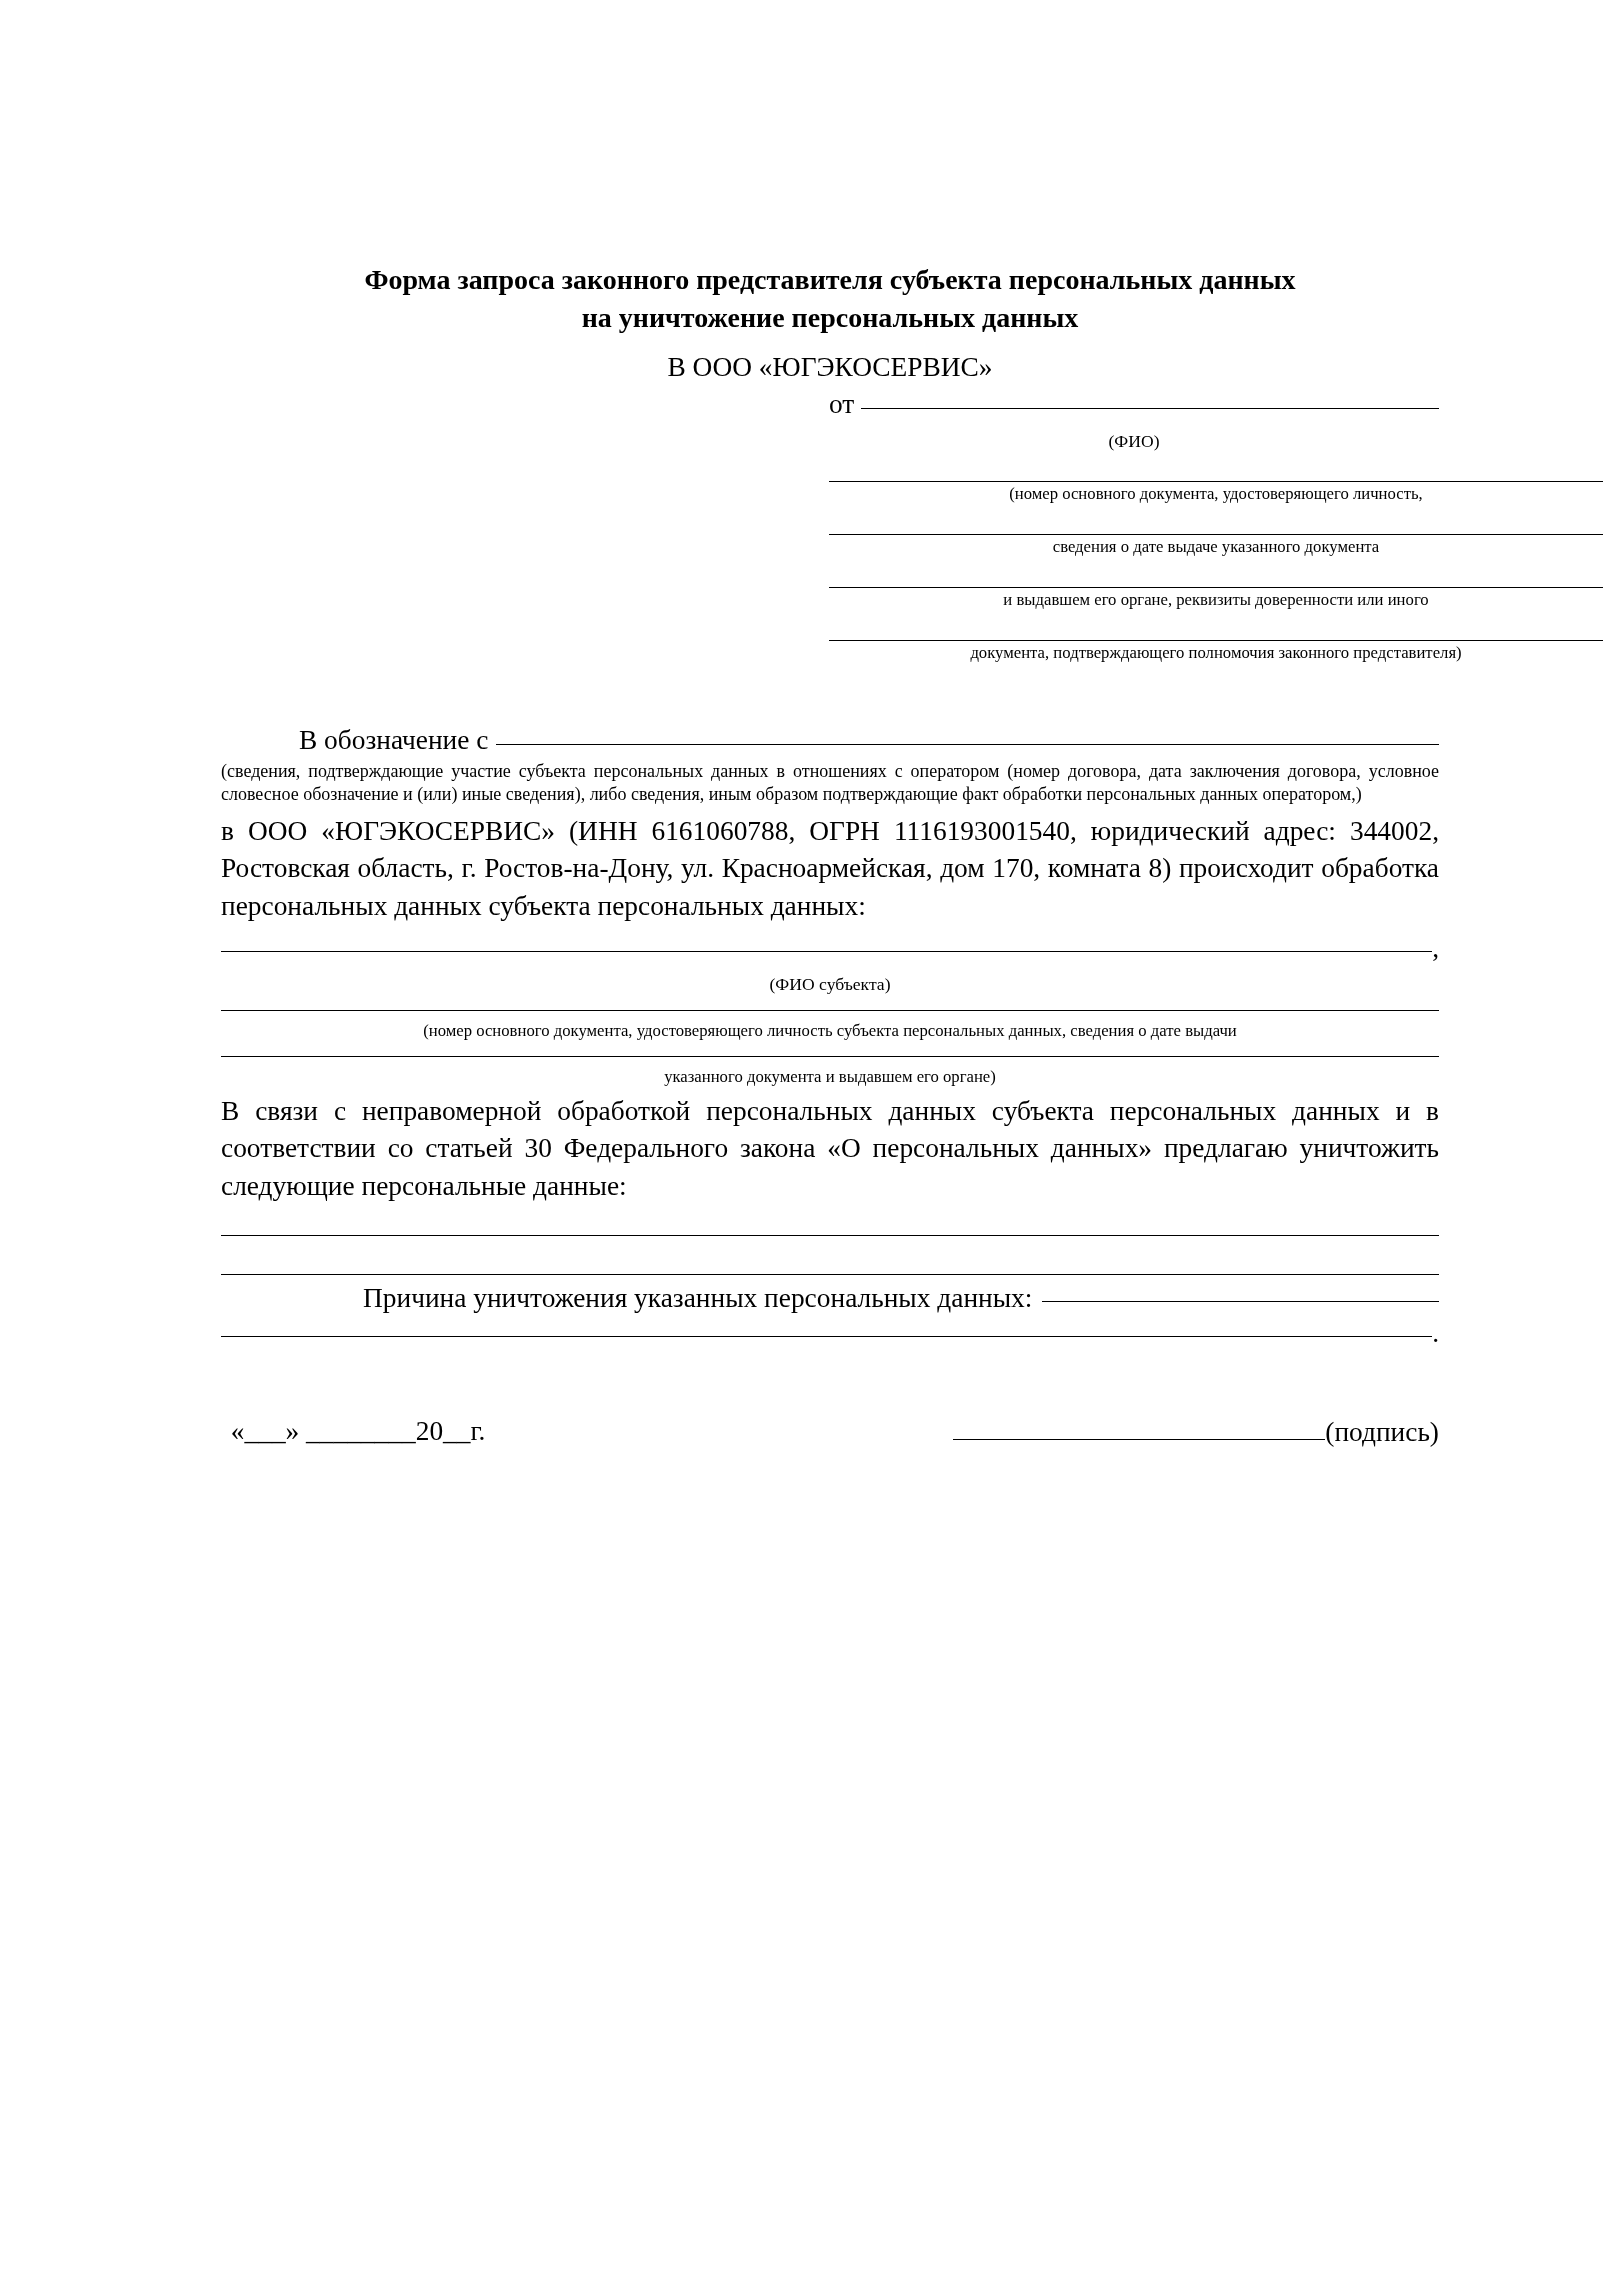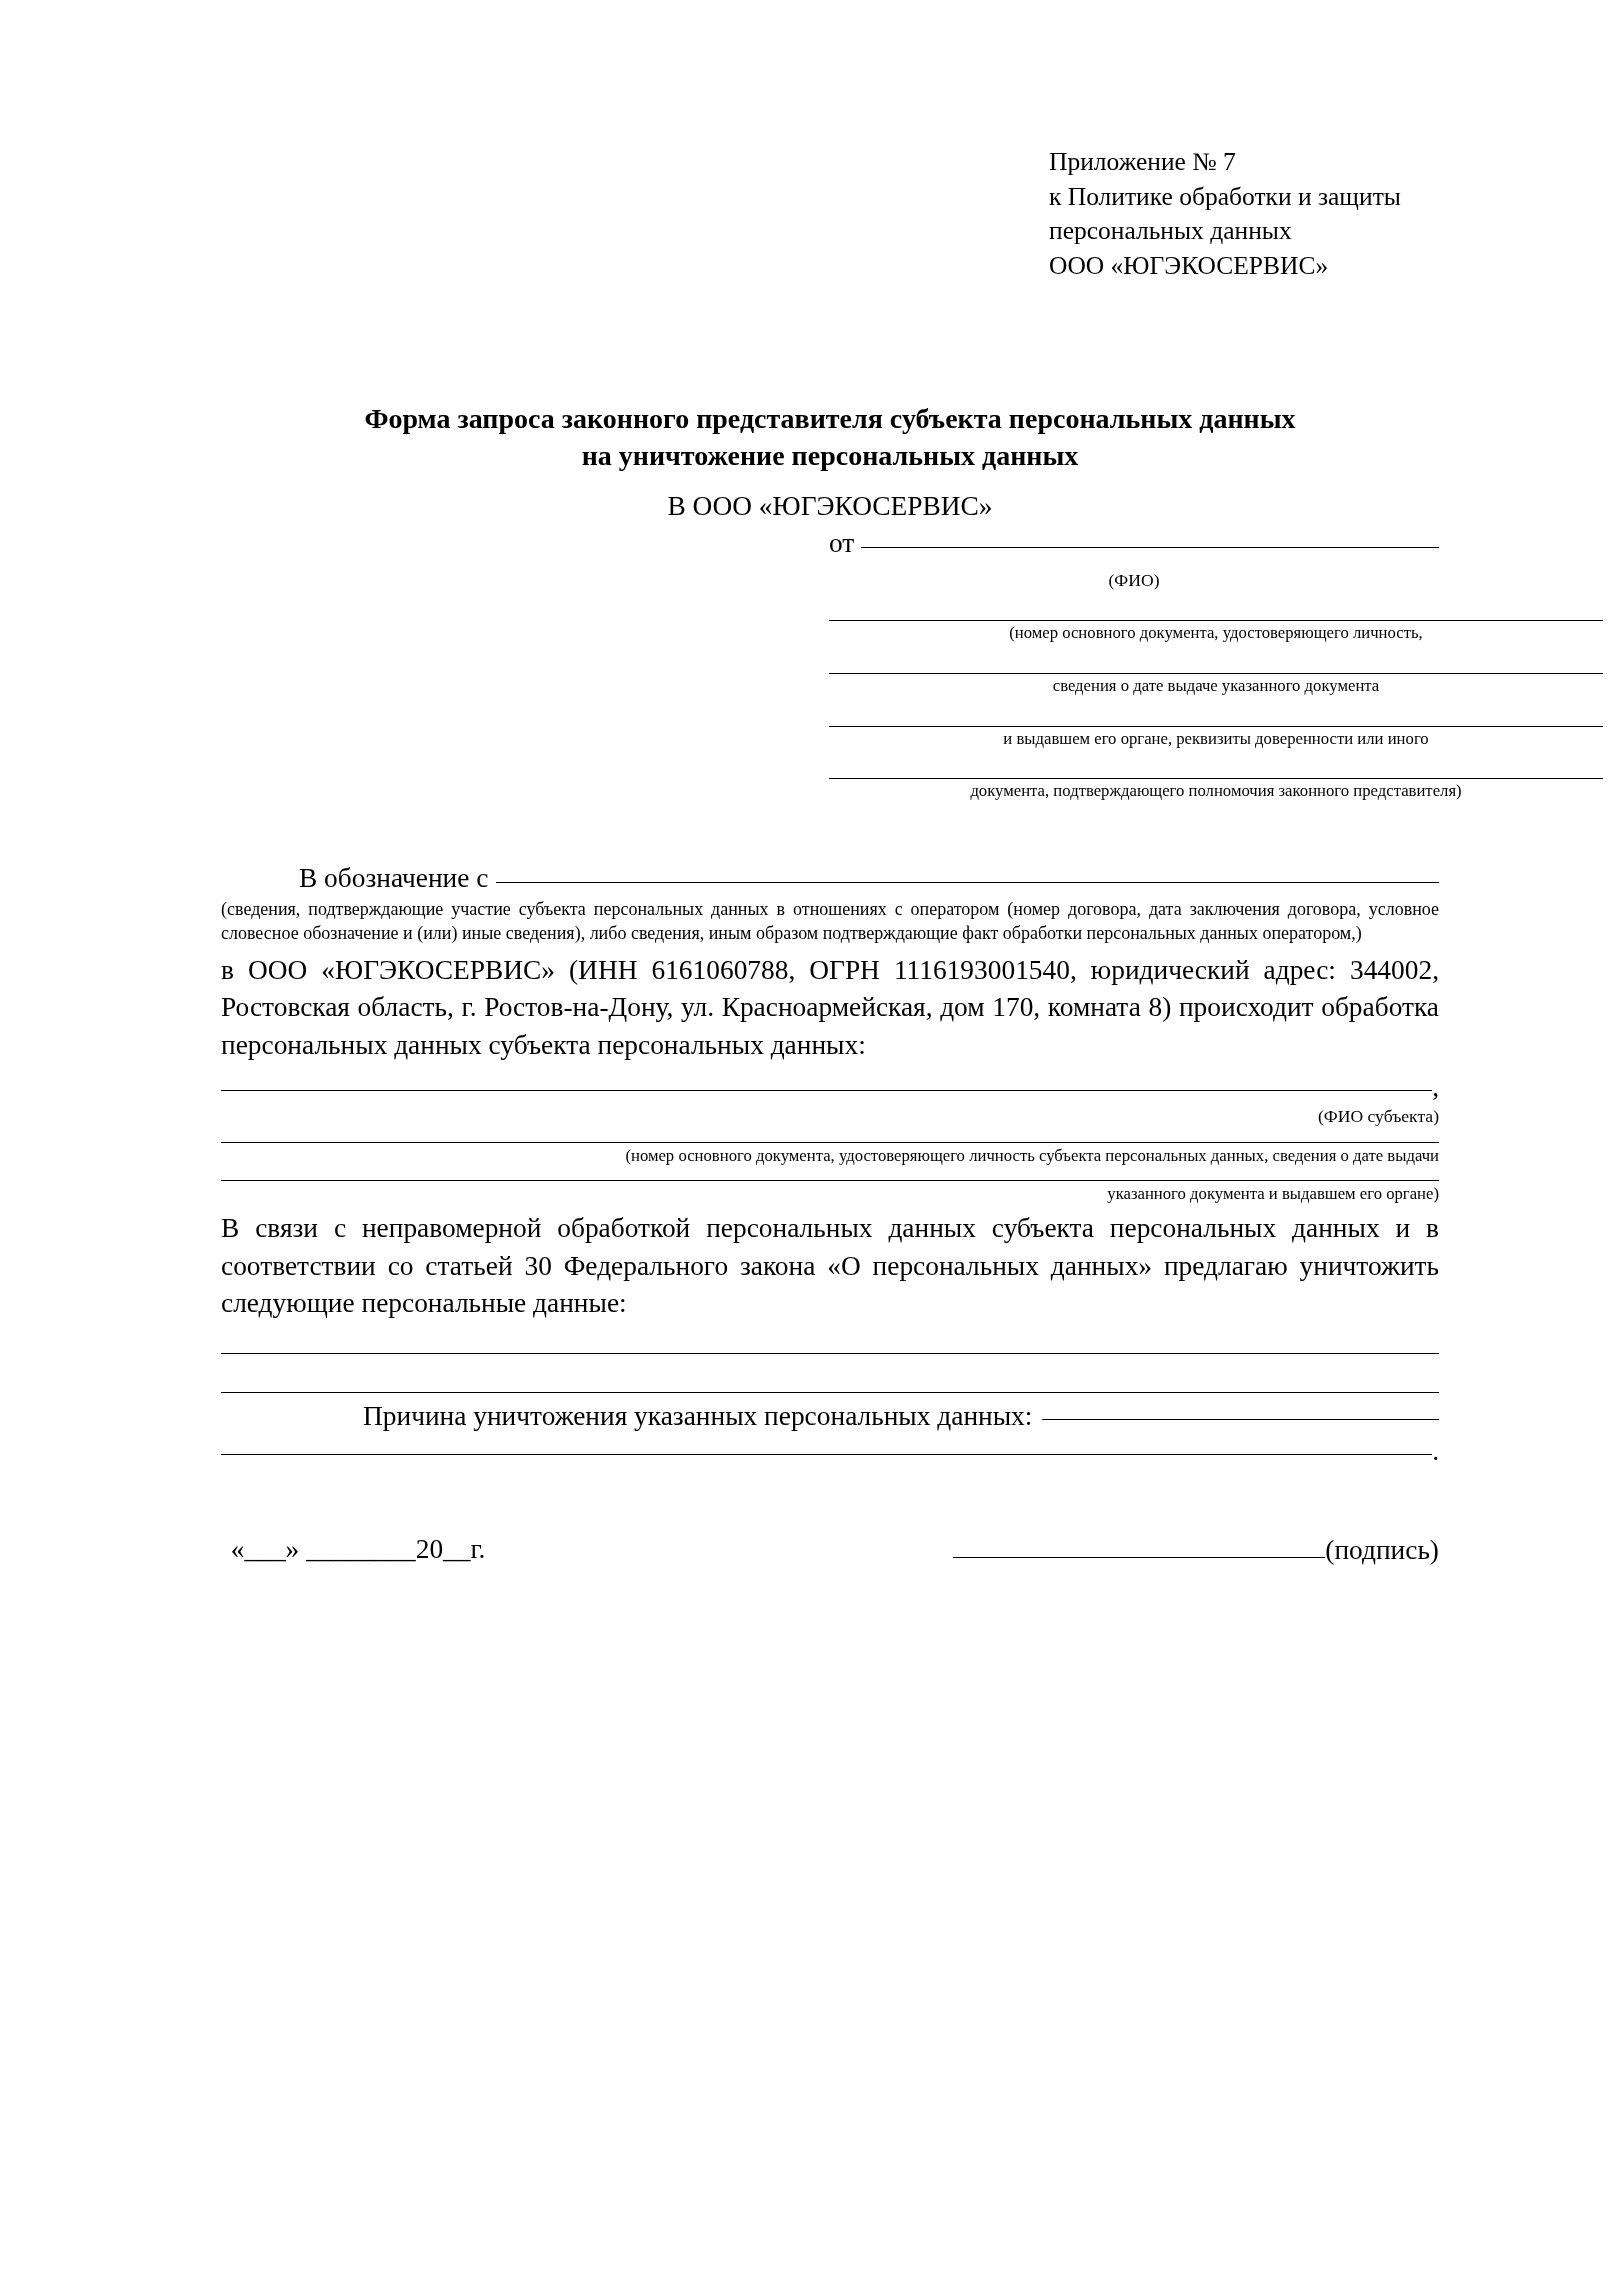--- a/index.html
+++ b/index.html
@@ -111,23 +111,23 @@
     margin-top: 5.9px;
   }
   .para.just { text-align: justify; text-align-last: left; }
 
   .fullrule {
     border-bottom: 1.6px solid #000;
     height: 1px;
     margin-top: 13.7px;
   }
   .cap-center {
-    text-align: right;
+    text-align: center;
     font-size: 17.6px;
-    margin-top: 3px;
+    margin-top: 10px;
   }
   .cap-center.tiny { font-size: 16.7px; }
 
   .row-inline {
     display: flex;
     align-items: baseline;
     font-size: 27.4px;
   }
   .row-inline .txt { white-space: nowrap; }
   .row-inline .fill {
@@ -147,26 +147,20 @@
   }
   .sign-left { width: 461px; padding-left: 9.8px; }
   .sign-right { flex: 1; text-align: right; white-space: nowrap; }
   .nowrap { white-space: nowrap; }
 </style>
 </head>
 <body>
 
 <div class="page">
 
-  <div class="header-block">
-    <div>Приложение № 7</div>
-    <div>к Политике обработки и защиты</div>
-    <div>персональных данных</div>
-    <div>ООО «ЮГЭКОСЕРВИС»</div>
-  </div>
 
   <div class="title">
     <span class="l1">Форма запроса законного представителя субъекта персональных данных</span>
     <span class="l2">на уничтожение персональных данных</span>
   </div>
 
   <div class="addressee">В ООО «ЮГЭКОСЕРВИС»</div>
 
   <div class="ot-row">
     <span class="lbl">от</span>

